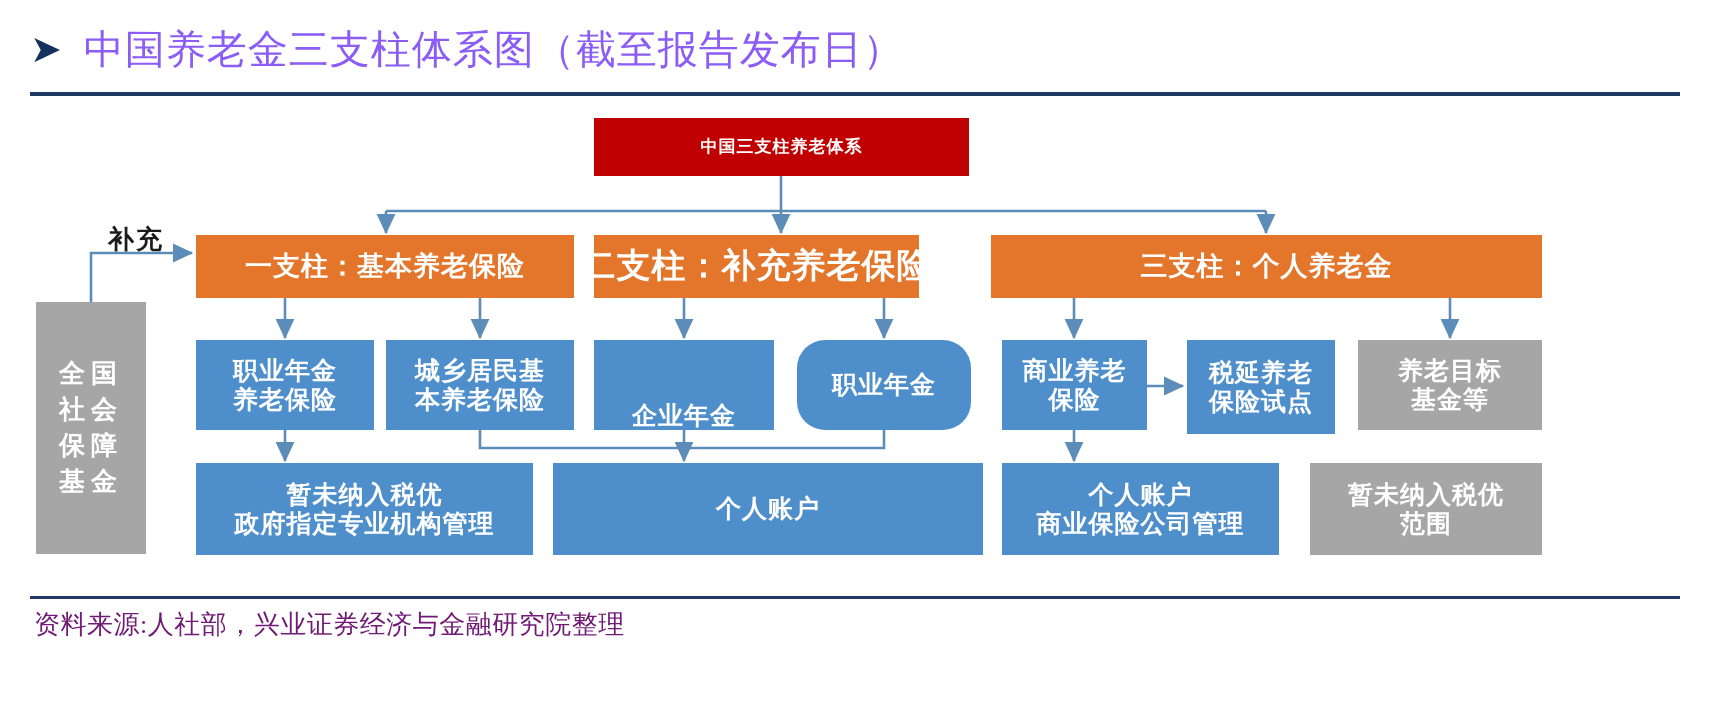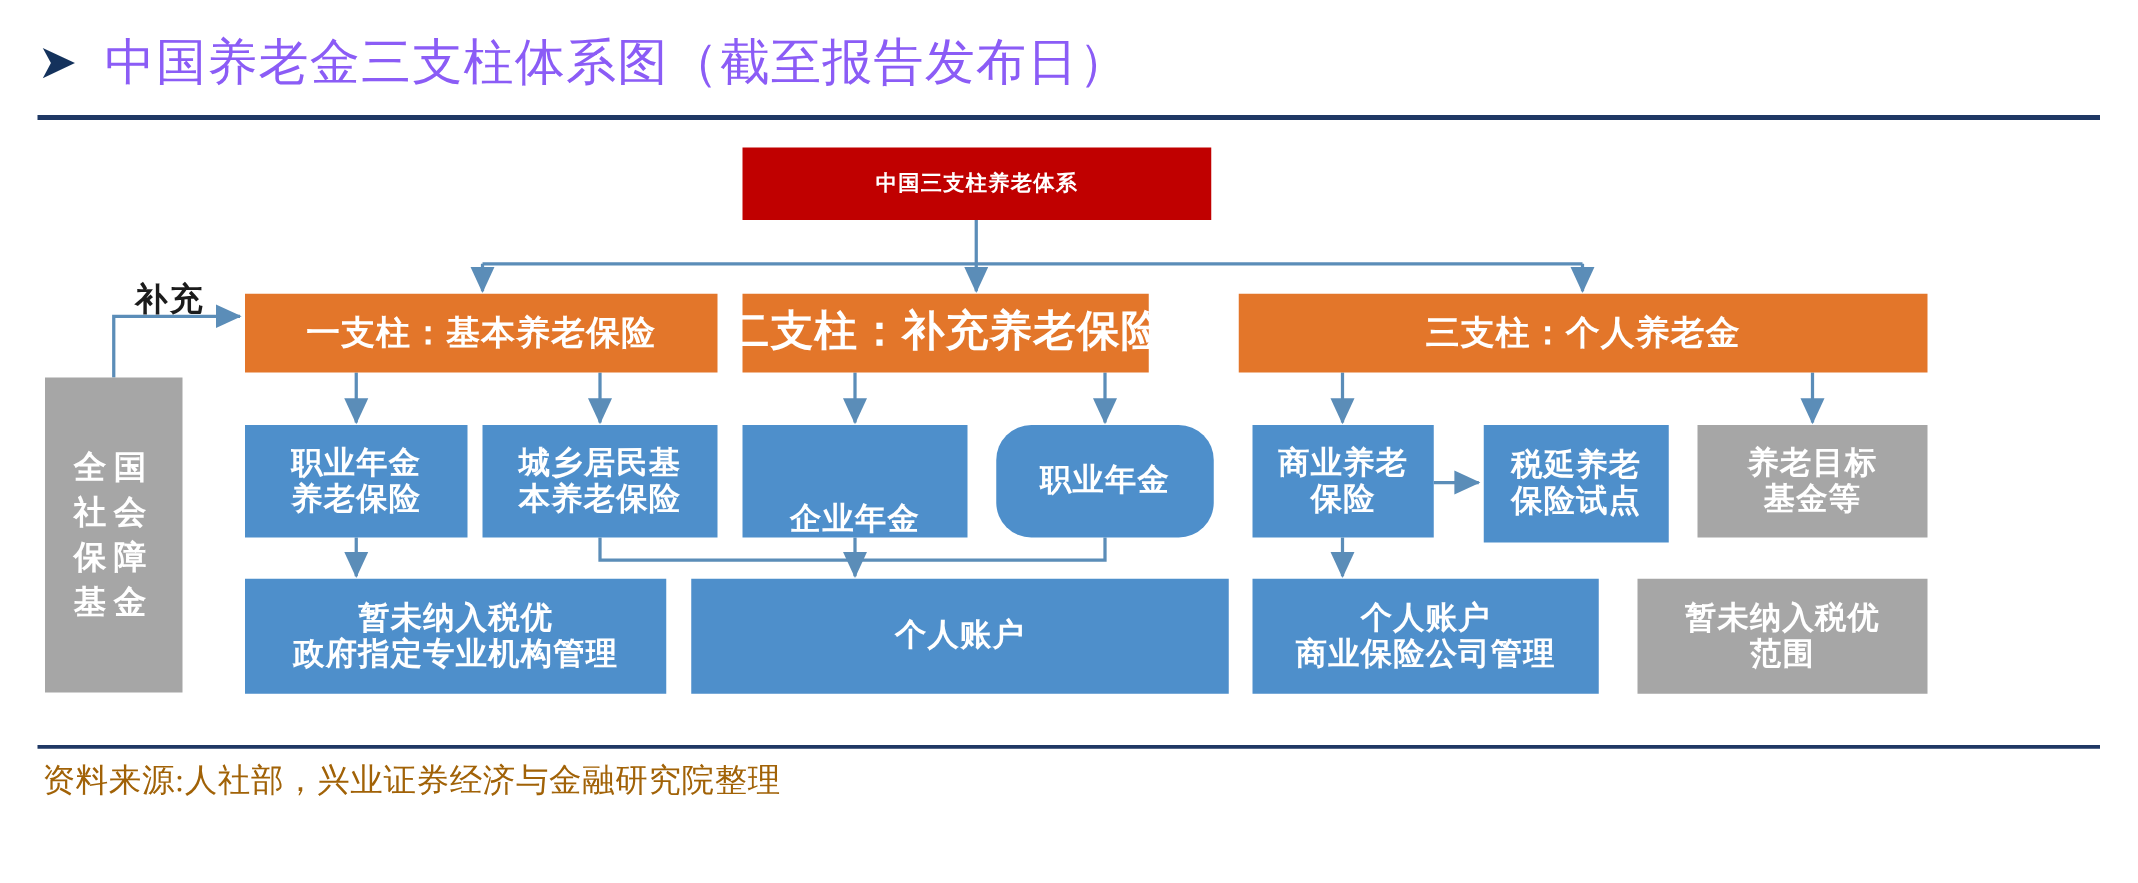--- a/index.html
+++ b/index.html
@@ -76,21 +76,21 @@
   #supplement-label{
     position:absolute;left:108px;top:222px;font-size:26px;font-weight:bold;
     color:#1b1b1b;letter-spacing:2px;
   }
 
   
   .footer-rule{
     position:absolute;left:30px;top:596px;width:1650px;height:3px;background:#1f3864;
   }
   .footer-note{
-    position:absolute;left:34px;top:607px;font-size:26px;color:#a16207;
+    position:absolute;left:34px;top:607px;font-size:26px;color:#701a75;
     letter-spacing:0.5px;white-space:nowrap;
   }
 </style>
 </head>
 <body>
 
 <div class="stage">
 
   <div class="header">
     <div class="hdr-row">

